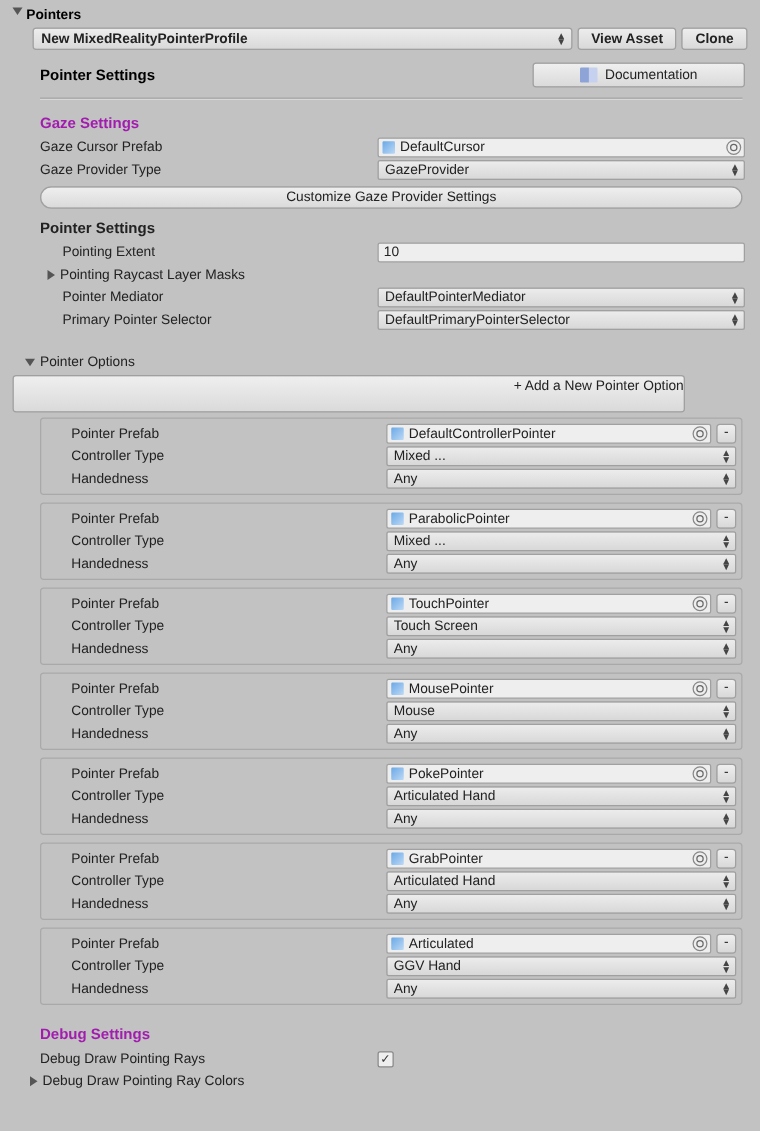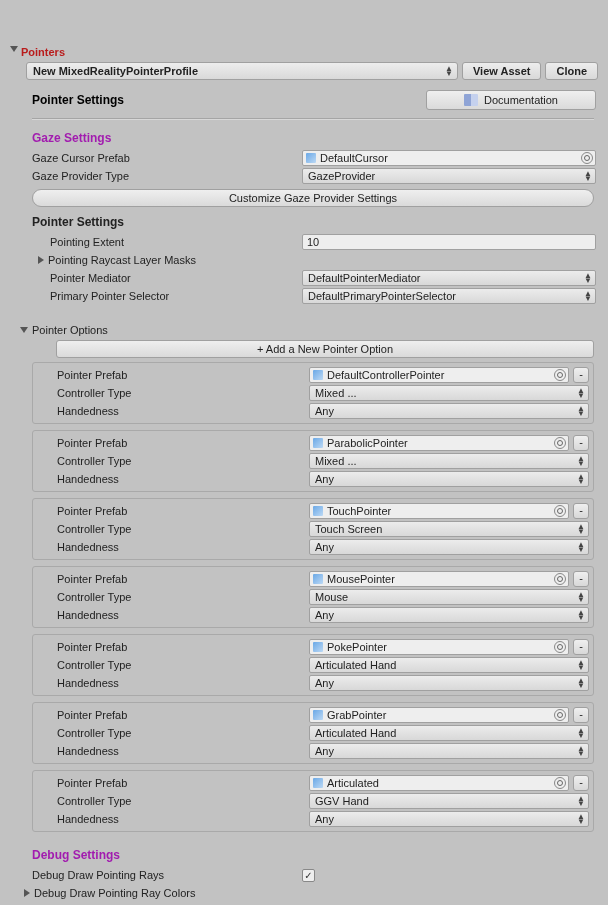--- a/index.html
+++ b/index.html
@@ -1,18 +1,18 @@
 <!DOCTYPE html>
 <html><head>
 <meta charset="utf-8">
 <style>
   * { box-sizing: border-box; margin: 0; padding: 0; font-family: Arial, Helvetica, sans-serif; font-size: 11px; }
   body { background: #c2c2c2; width: 608px; height: 905px; overflow: hidden; }
   .panel { background: #c2c2c2; padding: 2px 10px 10px 10px; }
-  .hdr-title { display: flex; align-items: flex-start; gap: 3px; font-weight: bold; color: #b91c1c; font-size: 12px; padding: 4px 0 2px 0; margin-top: 40px; }
+  .hdr-title { display: flex; align-items: flex-start; gap: 3px; font-weight: bold; color: #000000; font-size: 12px; padding: 4px 0 2px 0; }
   .foldout { display: inline-flex; align-items: center; cursor: pointer; }
   .tri { display: inline-block; width: 0; height: 0; }
   .tri.down { border-left: 4px solid transparent; border-right: 4px solid transparent; border-top: 6px solid #555; }
   .tri.right { border-top: 4px solid transparent; border-bottom: 4px solid transparent; border-left: 6px solid #555; }
   .toprow { display: flex; gap: 4px; align-items: stretch; padding: 2px 0 6px 16px; font-weight: bold; }
   .drop { flex: 1; background: linear-gradient(#ededed,#d9d9d9); border: 1px solid #a0a0a0; border-radius: 3px; height: 18px; display: flex; align-items: center; padding: 0 16px 0 6px; position: relative; color:#222; }
   .drop .arrows { position: absolute; right: 4px; top: 50%; transform: translateY(-50%); font-size: 8px; color:#444; line-height:5px;}
   .btn { background: linear-gradient(#ededed,#d9d9d9); border: 1px solid #a0a0a0; border-radius: 3px; height: 18px; padding: 0 10px; display: flex; align-items: center; color:#222; cursor:pointer;}
   .section-title { font-weight: bold; font-size: 12px; color:#222; padding: 6px 0 4px 22px; }
   .section-sub { font-weight: bold; font-size: 12px; color:#a21caf; padding: 10px 0 4px 22px; }
@@ -25,21 +25,21 @@
   .row .lbl { flex: 0 0 270px; color:#222; }
   .row.ind .lbl { flex: 0 0 252px; }
   .objfield { flex:1; display:flex; align-items:center; height:16px; background:#eee; border:1px solid #a0a0a0; border-radius:2px; padding:0 16px 0 3px; position:relative; color:#222;}
   .objfield .cube { width:10px; height:10px; margin-right:4px; background: linear-gradient(135deg,#6aa8e6,#bcd9f5); border-radius:1px; flex:0 0 auto;}
   .objfield .picker { position:absolute; right:2px; top:1px; width:12px; height:12px; border:1px solid #888; border-radius:50%; background:#eee; }
   .objfield .picker::after { content:""; position:absolute; width:4px;height:4px;border:1px solid #666;border-radius:50%; left:2px; top:2px;}
   .selectf { flex:1; height:16px; background: linear-gradient(#ececec,#d8d8d8); border:1px solid #a0a0a0; border-radius:2px; display:flex; align-items:center; padding:0 14px 0 5px; position:relative; color:#222;}
   .selectf .arrows { position:absolute; right:3px; top:50%; transform:translateY(-50%); font-size:8px; color:#444; line-height:5px;}
   .textf { flex:1; height:16px; background:#eee; border:1px solid #a0a0a0; border-radius:2px; padding:0 4px; display:flex; align-items:center; color:#222;}
   .widebtn { display:block; width: calc(100% - 26px); margin: 4px 2px 6px 22px; height:18px; background: linear-gradient(#efefef,#dadada); border:1px solid #a0a0a0; border-radius:10px; text-align:center; line-height:16px; color:#222; cursor:pointer;}
-  .addbtn { width: calc(100% - 50px); margin-left:46px; height:18px; background: linear-gradient(#efefef,#dadada); border:1px solid #a0a0a0; border-radius:3px; text-align:center; line-height:16px; color:#222; cursor:pointer; display:block;}
+  .addbtn { width: calc(100% - 50px); height:30px; background: linear-gradient(#efefef,#dadada); border:1px solid #a0a0a0; border-radius:3px; text-align:right; line-height:16px; color:#222; cursor:pointer; display:block;}
   .opt-fold { display:flex; align-items:center; gap:4px; padding: 6px 0 4px 10px; color:#222;margin-top:13px;}
   .block { border:1px solid #a9a9a9; border-radius:3px; margin: 4px 4px 6px 22px; padding: 3px 4px; background:#c2c2c2;}
   .block .brow { display:flex; align-items:center; height:18px; }
   .block .blbl { flex:0 0 272px; padding-left: 20px; color:#222; }
   .block .ctrl { flex:1; display:flex; align-items:center; gap:4px;}
   .rmbtn { width:16px; height:16px; background: linear-gradient(#efefef,#d8d8d8); border:1px solid #a0a0a0; border-radius:3px; text-align:center; line-height:13px; color:#222; cursor:pointer;}
   .fold-row { display:flex; align-items:center; gap:4px; padding: 1px 0 1px 22px; height:18px; color:#222;}
   .chk { width:13px; height:13px; background:#eee; border:1px solid #888; border-radius:2px; display:inline-flex; align-items:center; justify-content:center; font-size:10px; color:#333;}
 </style>
 </head>

